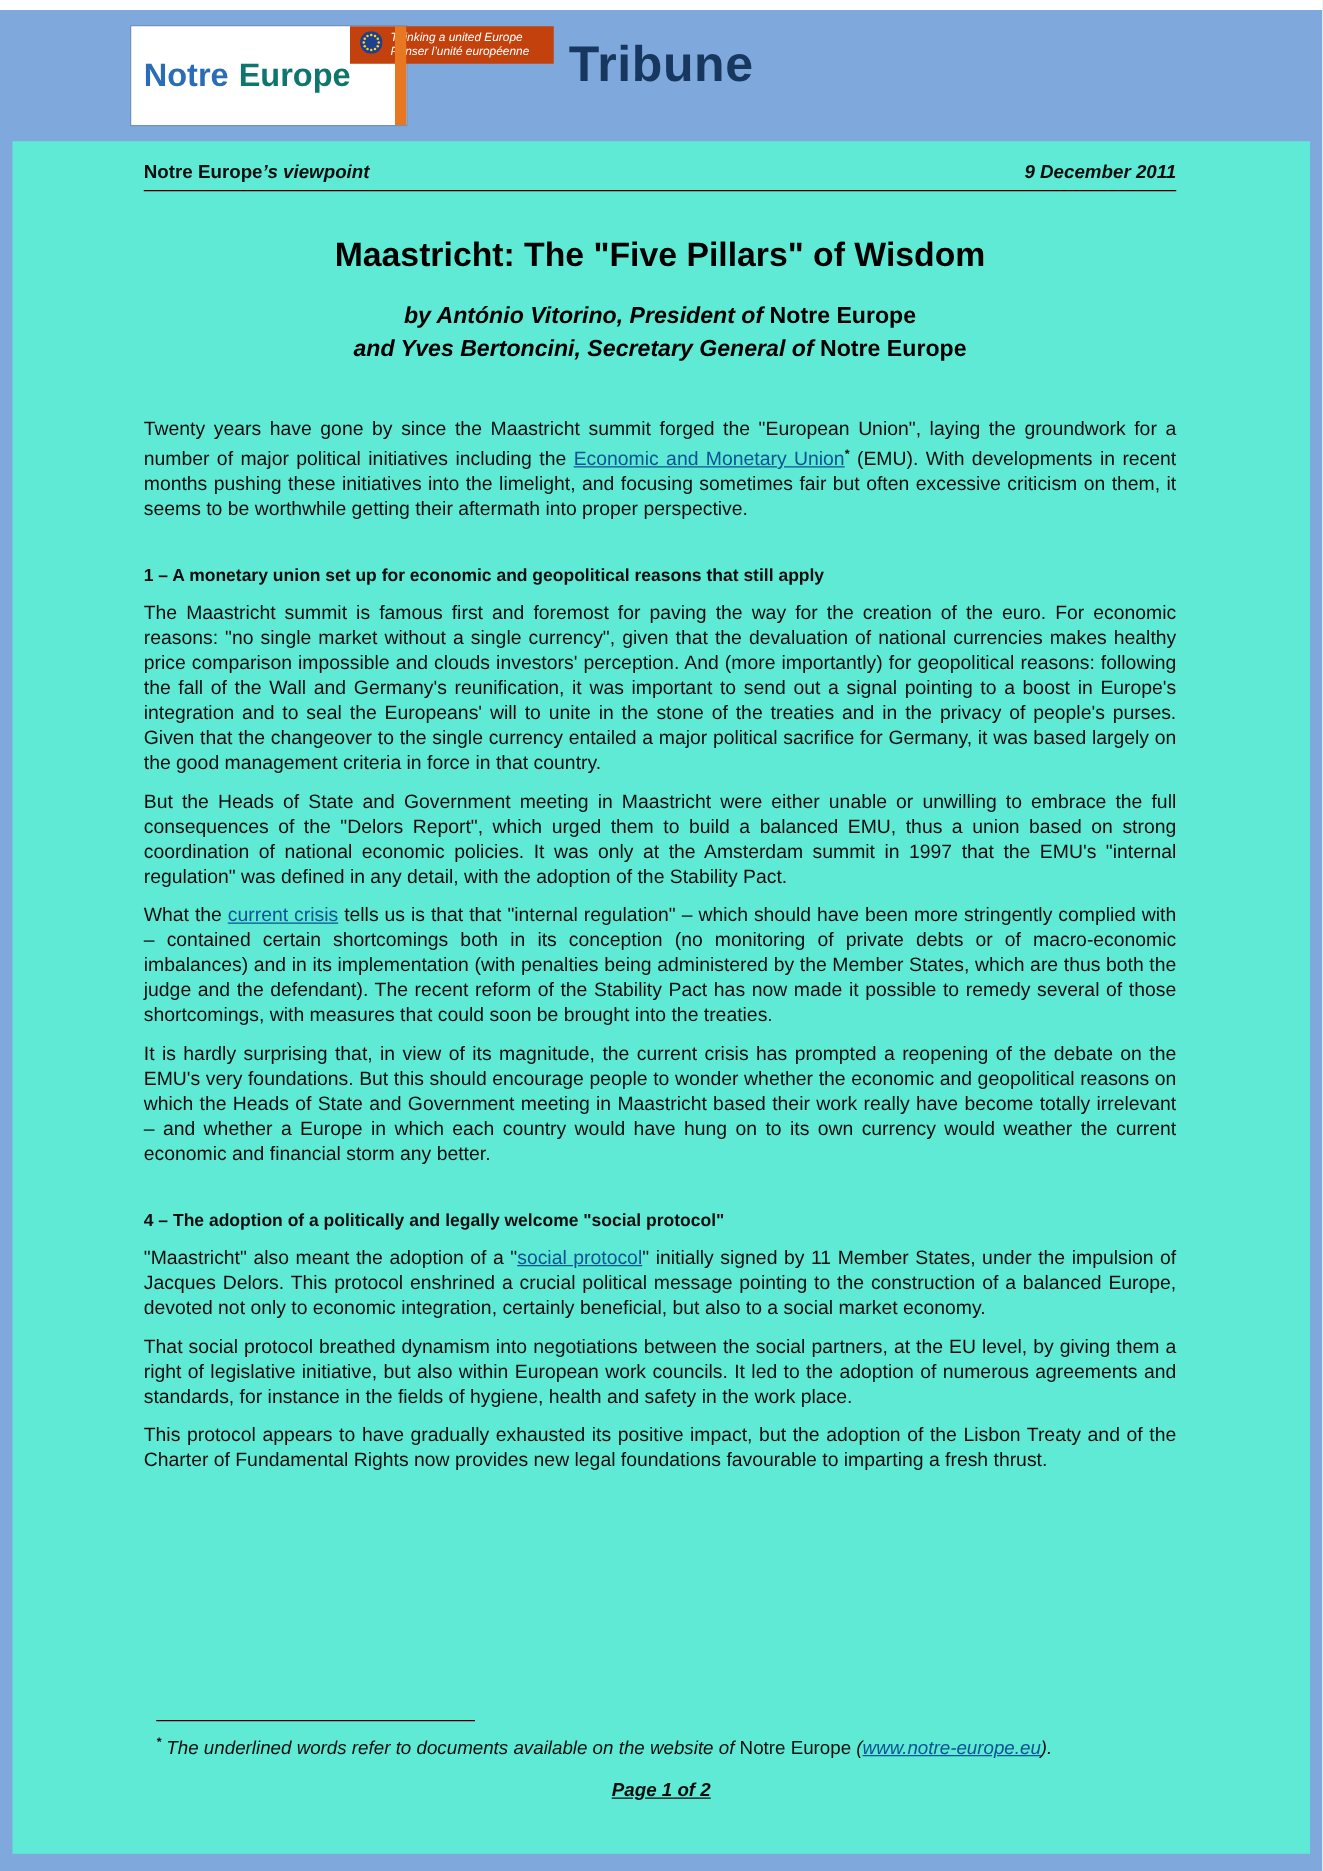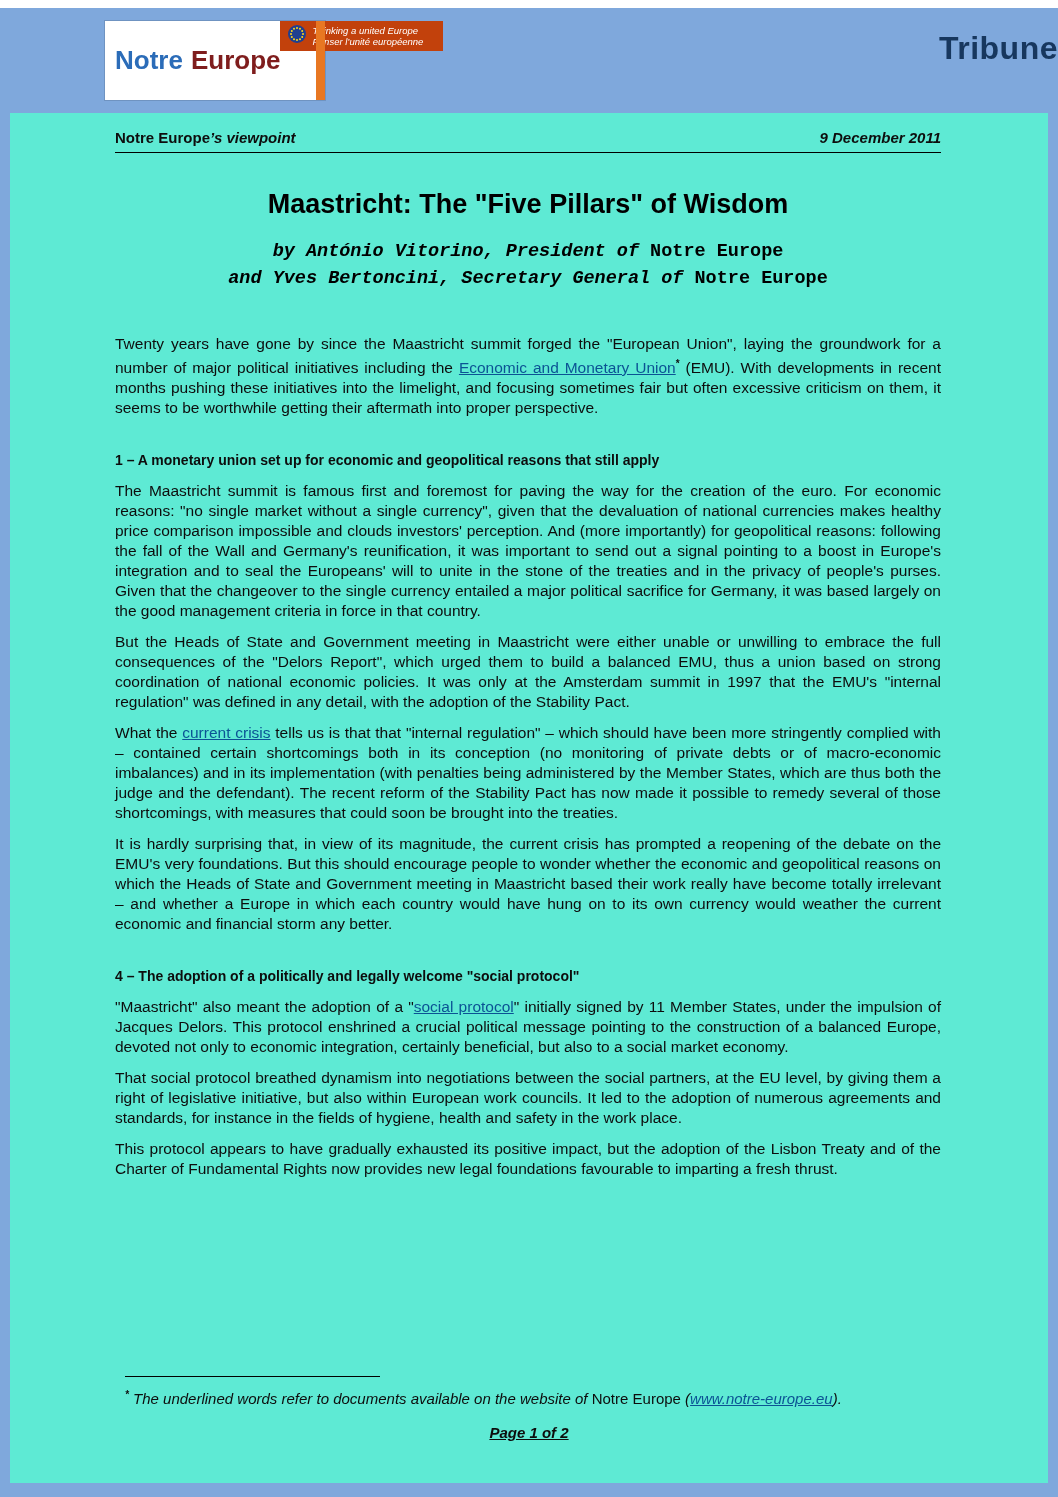--- a/index.html
+++ b/index.html
@@ -3,42 +3,42 @@
 <meta charset="utf-8">
 <style>
   * { margin:0; padding:0; box-sizing:border-box; }
   html,body { background:#ffffff; }
   body { width:1058px; font-family:"Liberation Sans", sans-serif; color:#0d0d0d; }
   .page { position:relative; width:1058px; height:1497px; background:#ffffff; overflow:hidden; }
   .frame { position:absolute; top:8px; left:0; right:0; bottom:0; background:#7FA8DC; }
 
   
   .banner { position:relative; height:105px; }
-  .tribune-title { position:absolute; top:22px; left:0; width:100%; text-align:right;
-    font-size:32px; font-weight:bold; color:#17375E; letter-spacing:0.5px; }
+  .tribune-title { position:absolute; top:22px; left:0; width:100%; text-align:center;
+    font-size:40px; font-weight:bold; color:#17375E; letter-spacing:0.5px; }
   .logo { position:absolute; left:105px; top:13px; width:220px; height:79px; background:#ffffff;
     display:flex; flex-direction:row; box-shadow:0 0 0 1px rgba(0,0,0,0.12); }
   .logo-top { flex:1; display:flex; align-items:center; padding-left:10px; font-weight:bold; font-size:26px; }
   .logo-notre { color:#2B6CB8; margin-right:8px; }
-  .logo-europe { color:#7f1d1d; }
+  .logo-europe { color:#0f766e; }
   .logo-bar { position:absolute; right:0; top:0; bottom:0; width:9px; background:#E87722; }
   .logo-bottom { height:30px; background:#c2410c; display:flex; align-items:center; gap:6px;
     padding-left:8px; padding-right:20px; }
   .taglines { color:#ffffff; font-style:italic; font-size:9.5px; line-height:11px; white-space:nowrap; }
 
   
   .content { position:absolute; top:105px; left:10px; right:10px; bottom:14px; background:#5eead4;
     padding:16px 107px 0 105px; }
   .meta-row { display:flex; justify-content:space-between; font-size:15px; font-weight:bold;
     padding-bottom:6px; border-bottom:1.6px solid #000; }
   .italic { font-style:italic; }
   .upright { font-style:normal; }
 
   .doc-title { text-align:center; font-size:27px; font-weight:bold; margin-top:36px; margin-bottom:18px; color:#000; }
-  .byline { text-align:center; font-size:18.5px; font-weight:bold; font-style:italic; line-height:27px; color:#000;font-family:Liberation Mono, monospace; }
+  .byline { text-align:center; font-size:18.5px; font-weight:bold; font-style:italic; line-height:27px; color:#000; }
   .byline .org { font-style:normal; }
 
   .body-text { margin-top:42px; }
   .para { font-size:15.5px; line-height:20px; text-align:justify; margin-bottom:11px; }
   .section-heading { font-size:14px; line-height:24px; font-weight:bold; margin-top:30px; margin-bottom:9px; }
   .doc-link { color:#0B5394; text-decoration:underline; cursor:pointer; }
   sup.fn-marker { font-size:10px; font-weight:bold; }
 
   
   .footnote-area { position:absolute; left:115px; right:107px; bottom:76px; font-size:15px; font-style:italic; }

